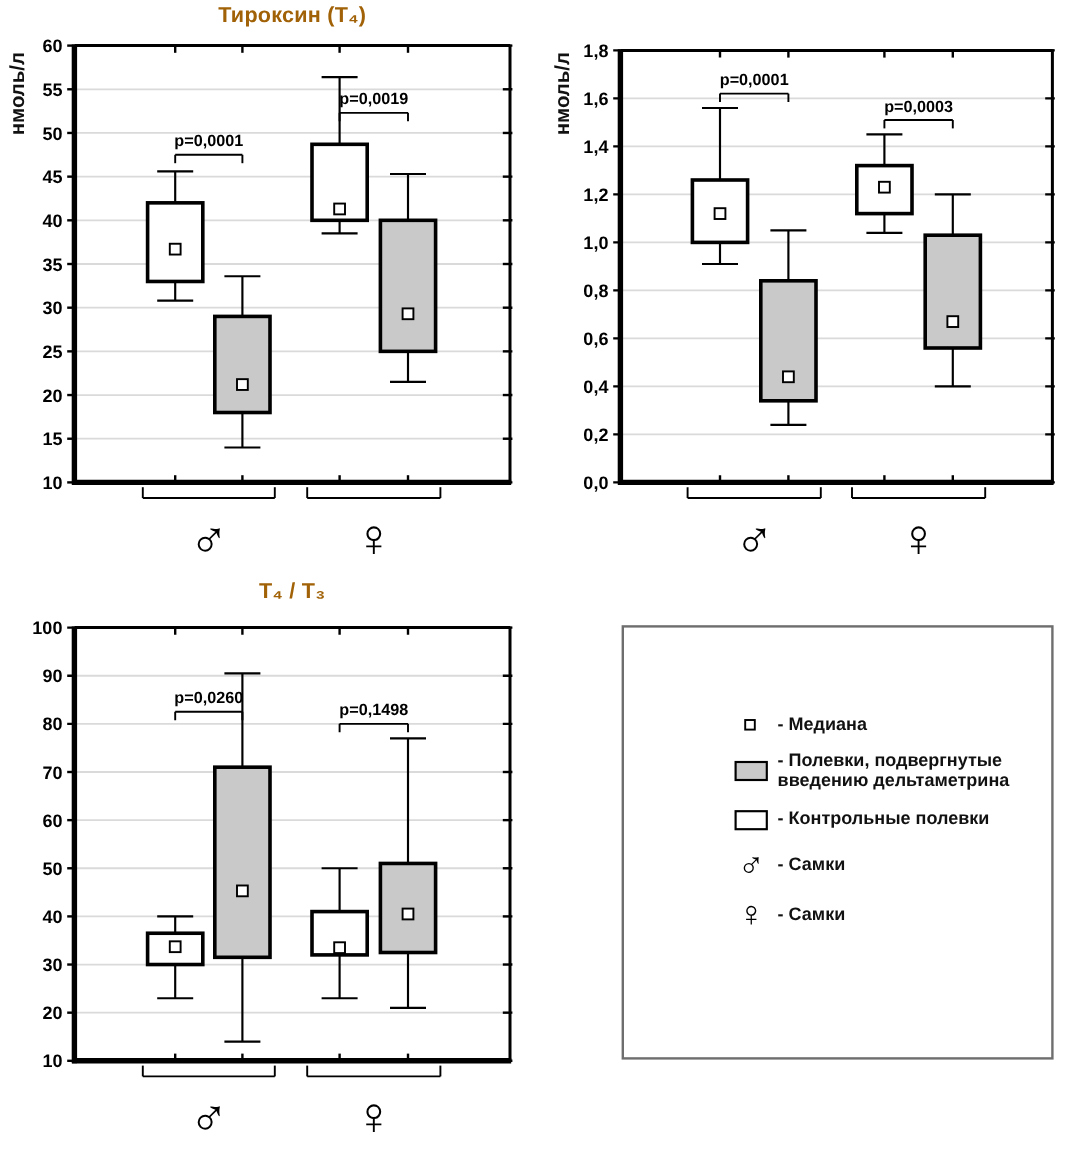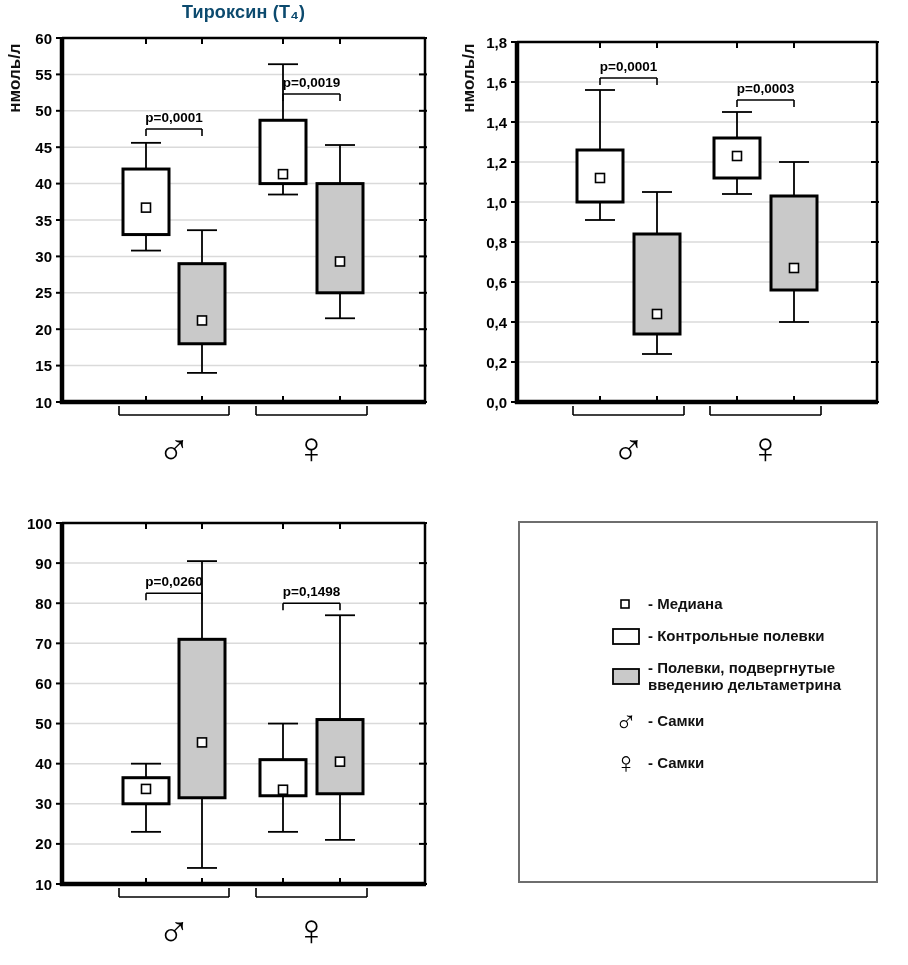--- a/index.html
+++ b/index.html
@@ -10,21 +10,21 @@
     background: #ffffff;
     overflow: hidden;
   }
   .panel { position: absolute; }
   #panel-t4    { left: 0;     top: 0;     width: 454px; height: 475px; }
   #panel-t3    { left: 454px; top: 0;     width: 454px; height: 475px; }
   #panel-ratio { left: 0;     top: 480px; width: 454px; height: 485px; }
   .chart-title {
     position: absolute; left: 33px; right: 0; top: 2px;
     text-align: center;
-    font-size: 18px; font-weight: bold; color: #0c4a6e;
+    font-size: 18px; font-weight: bold; color: #a16207;
     letter-spacing: 0.2px;
   }
   .y-unit-label {
     position: absolute; left: -44px; top: 67px;
     width: 120px; height: 22px;
     transform: rotate(-90deg);
     text-align: center;
     font-size: 17px; font-weight: bold; color: #111;
   }
   .chart-svg { position: absolute; left: 0; top: 0; }
@@ -250,20 +250,21 @@
         <line x1="340" y1="100" x2="340" y2="107" stroke="#000000" stroke-width="1.6"></line>
         <text x="311.5" y="93" font-size="13.5" text-anchor="middle">p=0,0003</text>
         <line x1="256" y1="415" x2="367" y2="415" stroke="#000000" stroke-width="1.6"></line>
         <line x1="256" y1="415" x2="256" y2="406" stroke="#000000" stroke-width="1.6"></line>
         <line x1="367" y1="415" x2="367" y2="406" stroke="#000000" stroke-width="1.6"></line>
         <text x="311.5" y="463" font-size="44" text-anchor="middle">♀</text>
       </svg>
   </div>
 
   <div class="panel" id="panel-ratio">
+    <div class="chart-title">Т₄ / Т₃</div>
     <svg class="chart-svg" id="chart-svg-2" width="454" height="485" viewBox="0 0 454 485">
         <line x1="62" y1="363.8888888888889" x2="425" y2="363.8888888888889" stroke="#dadada" stroke-width="1.5"></line>
         <line x1="62" y1="323.77777777777777" x2="425" y2="323.77777777777777" stroke="#dadada" stroke-width="1.5"></line>
         <line x1="62" y1="283.6666666666667" x2="425" y2="283.6666666666667" stroke="#dadada" stroke-width="1.5"></line>
         <line x1="62" y1="243.55555555555557" x2="425" y2="243.55555555555557" stroke="#dadada" stroke-width="1.5"></line>
         <line x1="62" y1="203.44444444444443" x2="425" y2="203.44444444444443" stroke="#dadada" stroke-width="1.5"></line>
         <line x1="62" y1="163.33333333333334" x2="425" y2="163.33333333333334" stroke="#dadada" stroke-width="1.5"></line>
         <line x1="62" y1="123.22222222222223" x2="425" y2="123.22222222222223" stroke="#dadada" stroke-width="1.5"></line>
         <line x1="62" y1="83.11111111111114" x2="425" y2="83.11111111111114" stroke="#dadada" stroke-width="1.5"></line>
         <line x1="62" y1="43" x2="425" y2="43" stroke="#000000" stroke-width="2.5"></line>
@@ -357,36 +358,36 @@
           <span class="legend-icon">
             <svg width="30" height="16">
               <rect x="10" y="4" width="8" height="8" fill="#fff" stroke="#000" stroke-width="1.6"></rect>
             </svg>
           </span>
           <span class="legend-text">-  Медиана</span>
         </div>
         <div class="legend-row">
           <span class="legend-icon">
             <svg width="32" height="22">
+              <rect x="3" y="4" width="26" height="15" fill="#c9c9c9" stroke="#000" stroke-width="1.8"></rect>
+            </svg>
+          </span>
+          <span class="legend-text">-  Полевки, подвергнутые
+введению дельтаметрина</span>
+        </div>
+        <div class="legend-row">
+          <span class="legend-icon">
+            <svg width="32" height="22">
               <rect x="3" y="4" width="26" height="15" fill="#ffffff" stroke="#000" stroke-width="1.8"></rect>
             </svg>
           </span>
           <span class="legend-text">-  Контрольные полевки</span>
         </div>
         <div class="legend-row">
           <span class="legend-icon">
-            <svg width="32" height="22">
-              <rect x="3" y="4" width="26" height="15" fill="#c9c9c9" stroke="#000" stroke-width="1.8"></rect>
-            </svg>
-          </span>
-          <span class="legend-text">-  Полевки, подвергнутые
-введению дельтаметрина</span>
-        </div>
-        <div class="legend-row">
-          <span class="legend-icon">
             <span class="legend-glyph">♂</span>
           </span>
           <span class="legend-text">-  Самки</span>
         </div>
         <div class="legend-row">
           <span class="legend-icon">
             <span class="legend-glyph">♀</span>
           </span>
           <span class="legend-text">-  Самки</span>
         </div>

